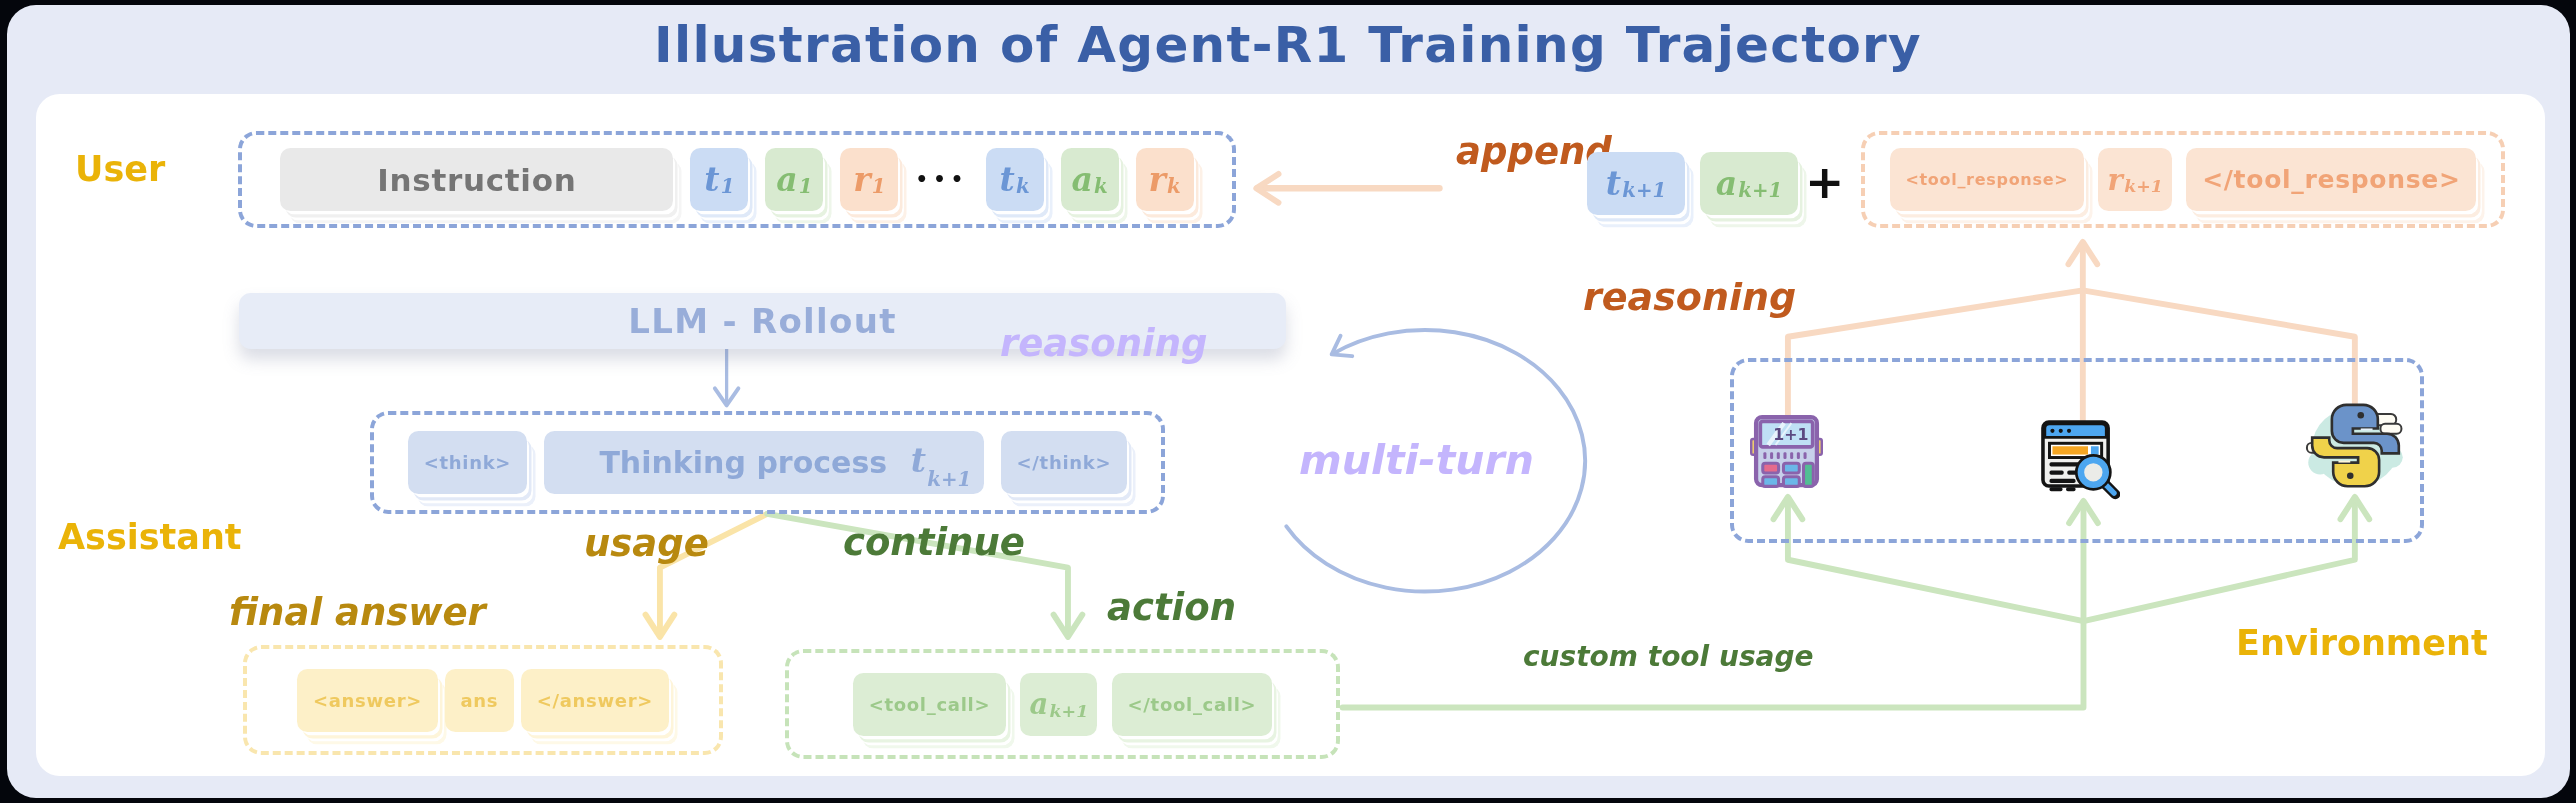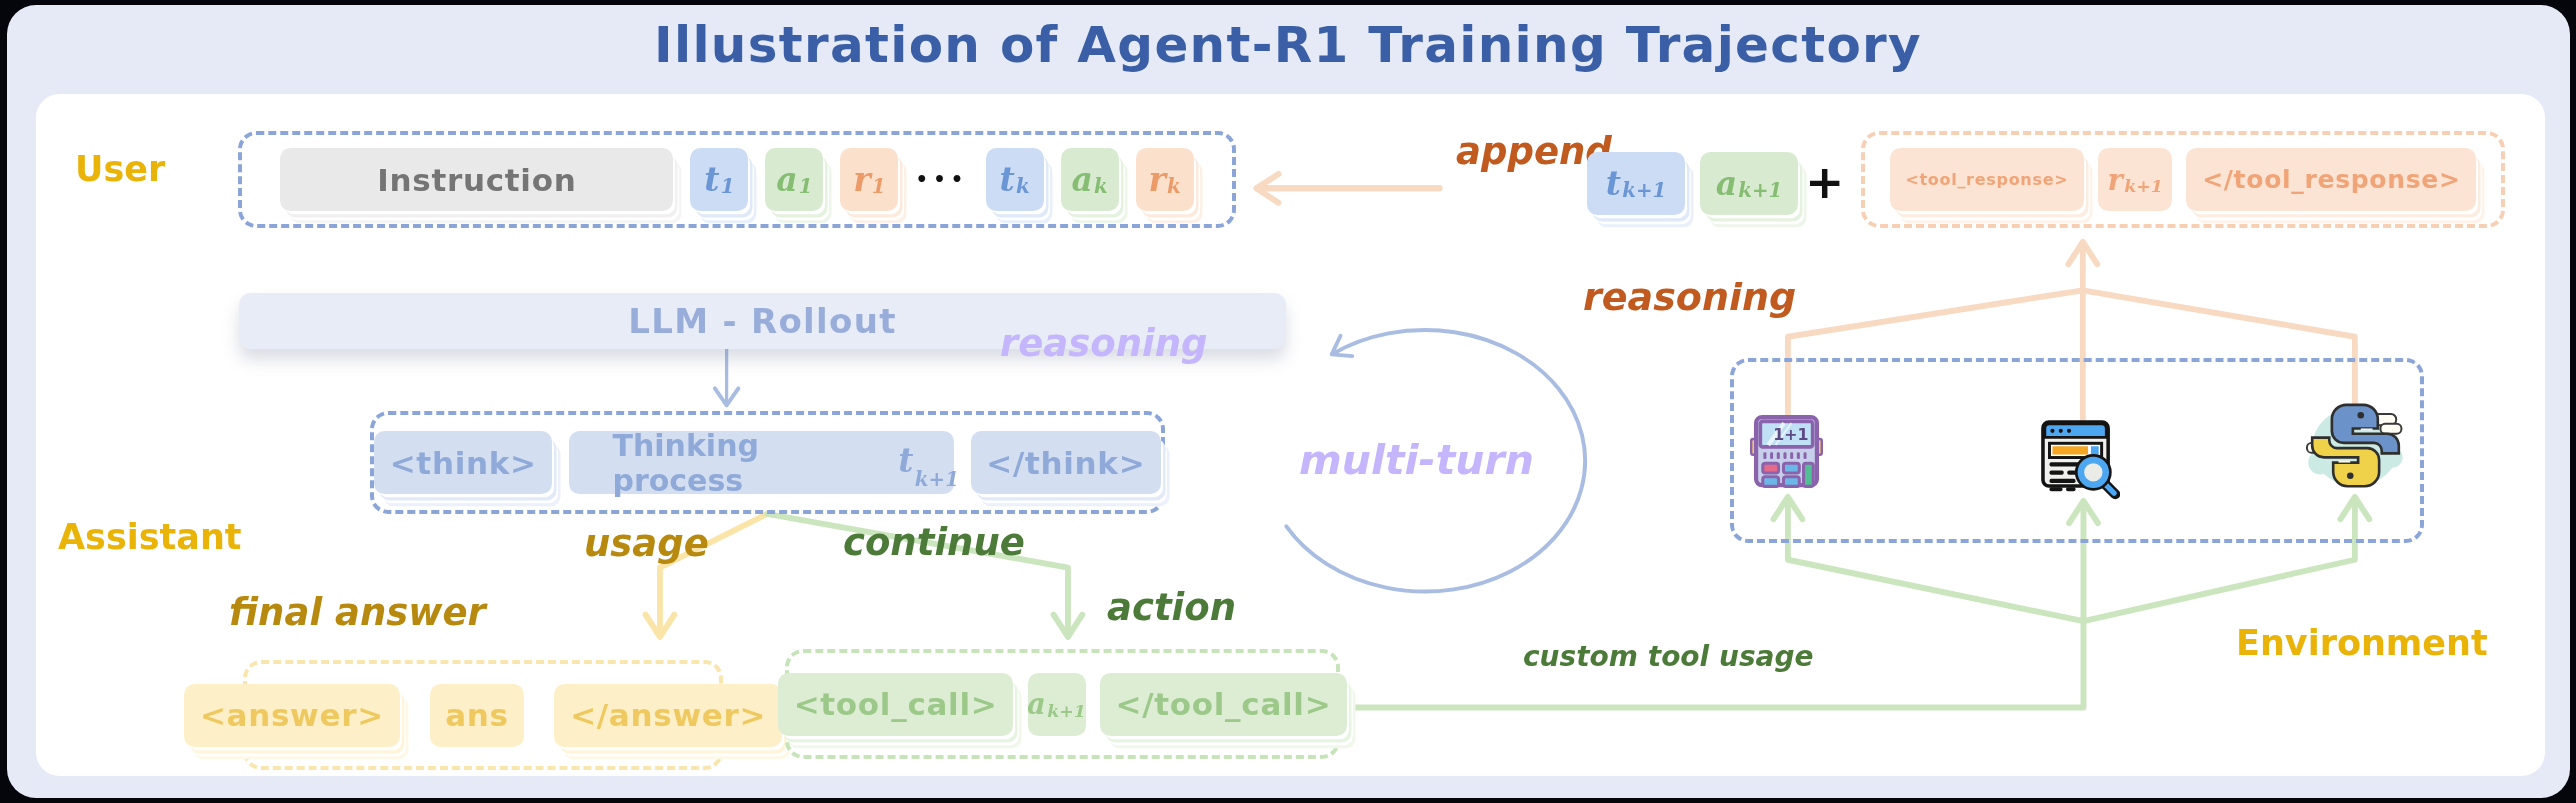--- a/index.html
+++ b/index.html
@@ -16,21 +16,21 @@
   .role{position:absolute;font-weight:600;color:#eab308;font-size:35px;white-space:nowrap;}
   .lbl{position:absolute;font-style:italic;font-weight:bold;white-space:nowrap;}
   .navy{color:#c4b5fd}.rust{color:#C05A1E}.gold{color:#B8890F}.grn{color:#4C7A38}
 
   .dbox{position:absolute;border:4.6px dashed #8CA5D9;border-radius:18.3px;
         display:flex;align-items:center;justify-content:center;gap:17px;box-sizing:border-box;}
   .db-peach{border-color:#F6CFB4}.db-yellow{border-color:#F9E6AE}.db-green{border-color:#C6E3B9}
 
   .chip{position:relative;display:inline-flex;align-items:center;justify-content:center;
         height:63px;border-radius:10.5px;font-weight:bold;box-sizing:border-box;}
-  .tag{font-size:31px;padding:0 15.7px;letter-spacing:0.7px;}
+  .tag{font-size:18px;padding:0 15.7px;letter-spacing:0.7px;}
   .tok{min-width:58px;padding:0 9.2px;font-size:33px;}
   .tok i,.tok sub{font-family:"DejaVu Serif","DejaVu Sans",serif;font-style:italic;font-weight:600;}
   .tok sub{font-size:0.6em;position:relative;top:6.5px;margin-left:1.3px;}
   .wide{width:440px;gap:23.6px;font-size:30px;}
   .wide .sans{font-weight:600;margin-left:43px;}
   .instr{width:393px;font-size:31px;font-weight:600;letter-spacing:0.7px;text-align:right;}
   .dots{font-size:19.6px;letter-spacing:5.2px;color:#111;background:none;min-width:46px;padding:0;}
 
   .c-blue  {background:#CBDCF4;color:#6B96D5;--t1:#DFE9F8;--t2:#E9F0FB}
   .c-green {background:#D8EAD0;color:#85BD72;--t1:#E6F2E0;--t2:#EEF6EA}
@@ -154,21 +154,21 @@
     </span>
     <span class="chip tag c-peri stack">&lt;/think&gt;</span>
   </div>
 
   <div class="role" style="left:58px;top:517px">Assistant</div>
   <div class="lbl gold" style="left:584px;top:522px;font-size:37px">usage</div>
   <div class="lbl grn" style="left:843px;top:521px;font-size:37px">continue</div>
   <div class="lbl gold" style="left:229px;top:591px;font-size:37px">final answer</div>
   <div class="lbl grn" style="left:1107px;top:586px;font-size:37px">action</div>
 
-  <div class="dbox db-yellow" style="left:243px;top:660px;width:480px;height:110px;gap:30px">
+  <div class="dbox db-yellow" style="left:243px;top:645px;width:480px;height:110px;gap:7px">
     <span class="chip tag c-yellow stack">&lt;answer&gt;</span>
     <span class="chip tag c-yellow">ans</span>
     <span class="chip tag c-yellow stack">&lt;/answer&gt;</span>
   </div>
 
   <div class="dbox db-green" style="left:785px;top:649px;width:555px;height:110px;gap:14.4px">
     <span class="chip tag c-lgreen stack">&lt;tool_call&gt;</span>
     <span class="chip tok c-lgreen" style="font-size:29px">
         <i>a</i>
         <sub>k+1</sub>

